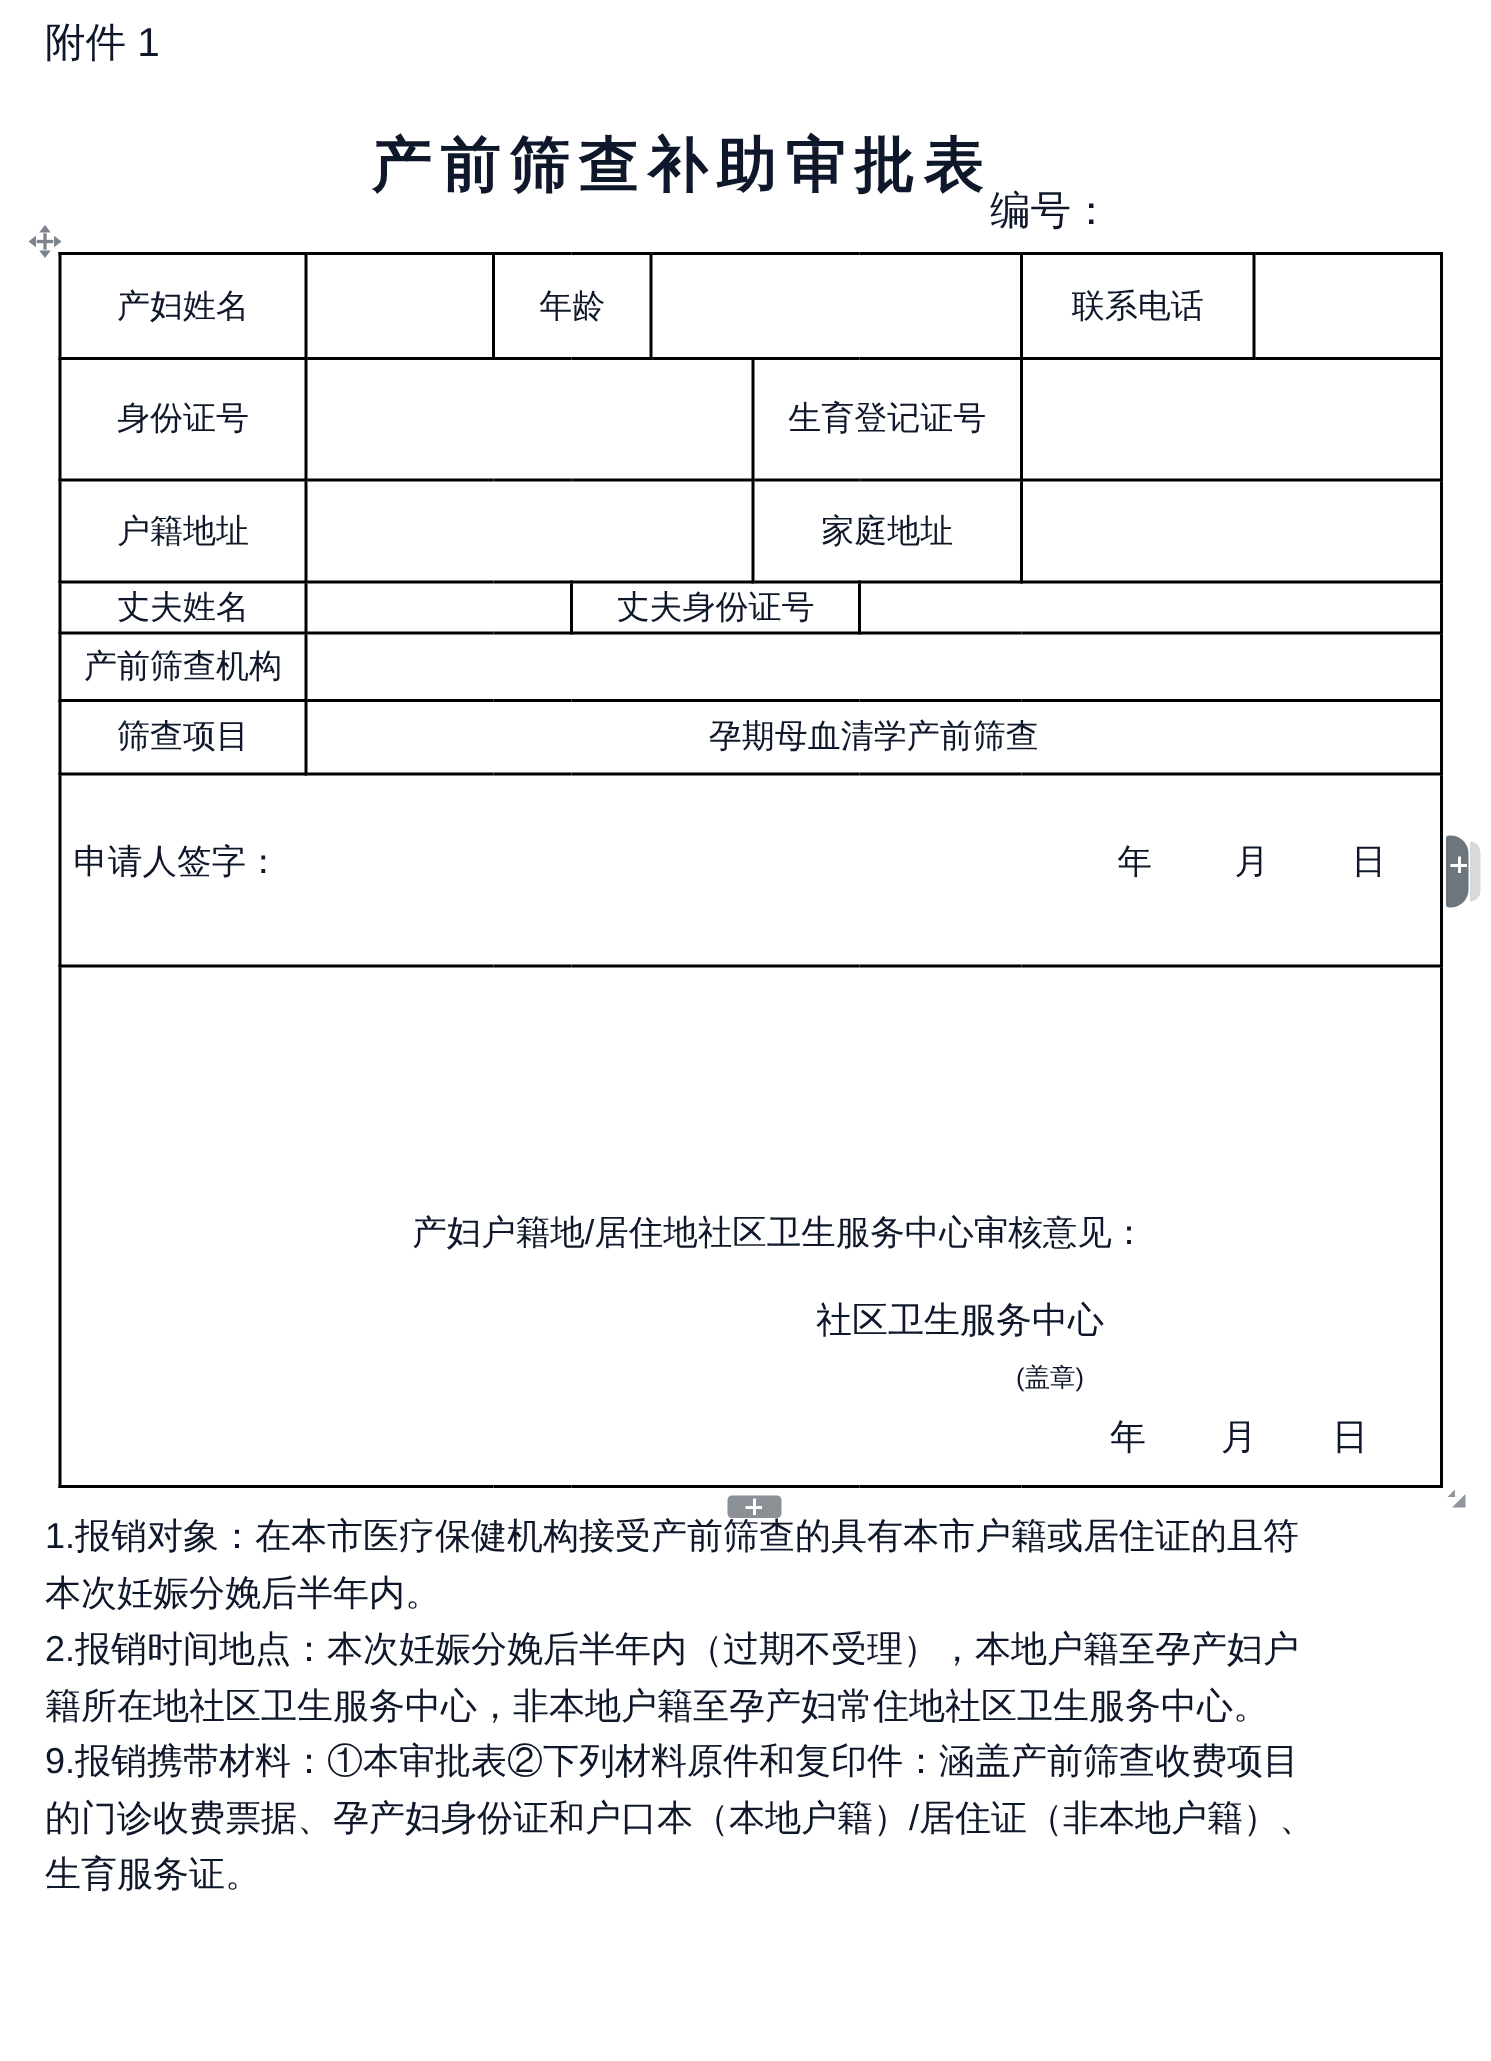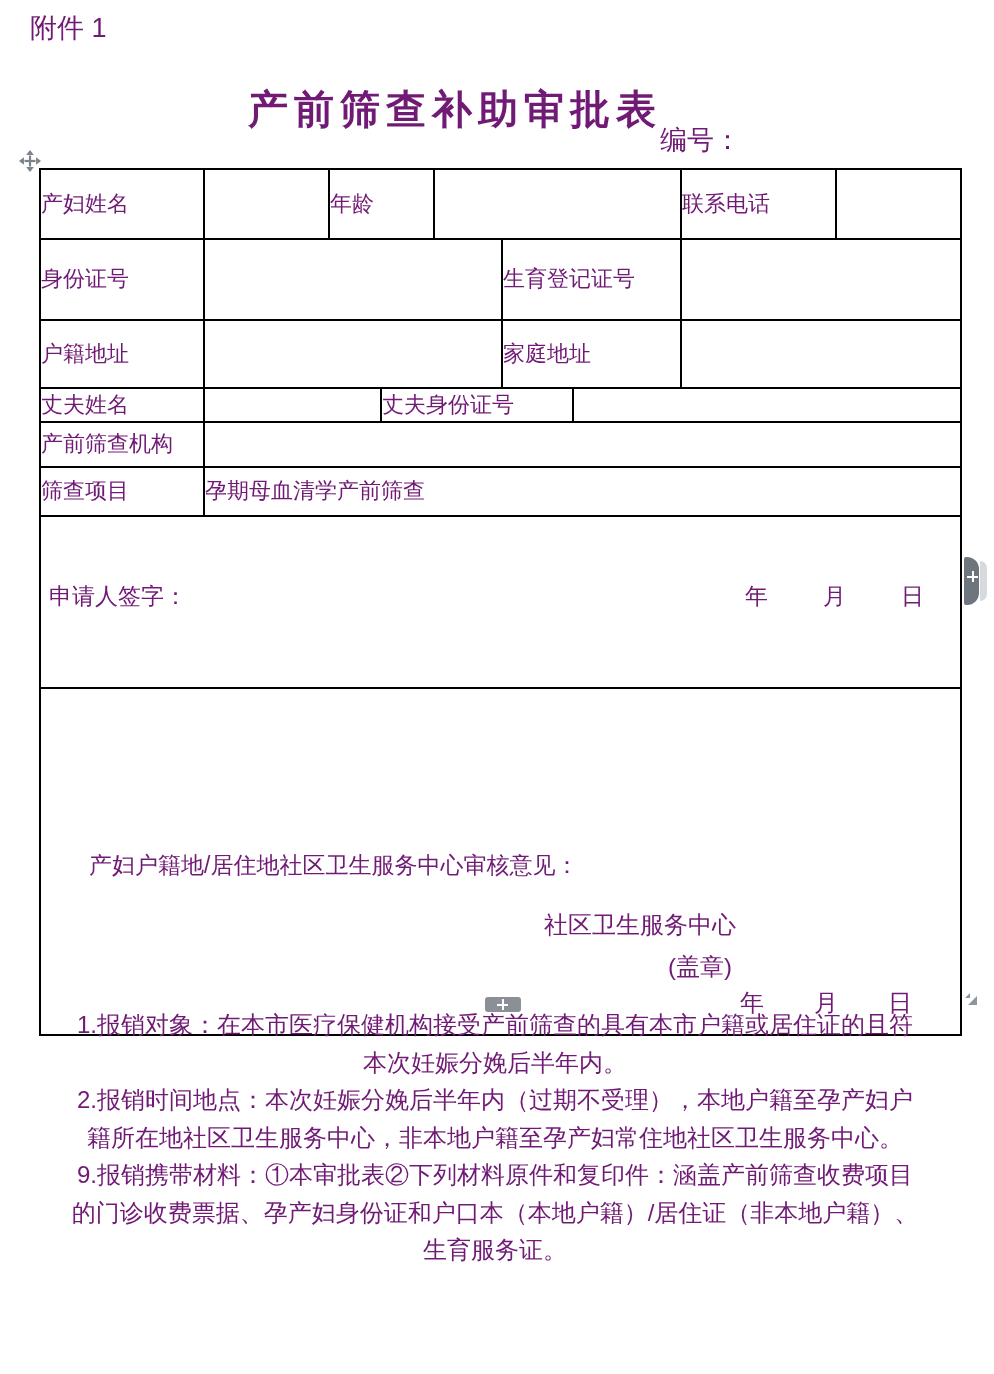--- a/index.html
+++ b/index.html
@@ -1,49 +1,49 @@
 <!DOCTYPE html>
 <html><head>
 <meta charset="utf-8">
 <style>
   html,body{margin:0;padding:0;background:#ffffff;}
   .page{
     position:relative;width:994px;height:1374px;background:#ffffff;
-    font-family:"Liberation Sans",sans-serif;color:#701a75;overflow:hidden;
+    font-family:"Liberation Sans",sans-serif;color:#0f172a;overflow:hidden;
   }
   
   .attachment{position:absolute;left:30px;top:10px;font-size:27px;}
   .doc-title{
     position:absolute;left:0;right:84px;top:52px;text-align:center;
     font-size:40px;font-weight:700;letter-spacing:6px;margin-top:30px;
   }
   .serial{position:absolute;left:660px;top:122px;font-size:27px;}
   
   table.form{
     position:absolute;left:39px;top:168px;width:921px;
     border-collapse:collapse;table-layout:fixed;
   }
   table.form td{
-    border:2px solid #000;padding:0;vertical-align:middle;
+    border:2px solid #000;padding:0;text-align:center;vertical-align:middle;
     font-size:22px;line-height:1.2;
   }
   td.blank{background:#fff;}
   td.sign-cell{vertical-align:bottom;border-bottom-width:3px;}
   .sign-inner{
     display:flex;justify-content:space-between;align-items:flex-end;
     padding:0 36px 10px 8px;font-size:23px;
   }
   .ymd{display:flex;gap:55px;}
   td.review-cell{position:relative;text-align:left;vertical-align:top;border-bottom-width:3px;}
   .review-label{padding:8px 10px 0 8px;font-size:23px;margin-left:40px;}
   .center-name{position:absolute;top:222px;left:599px;transform:translateX(-50%);font-size:24px;white-space:nowrap;}
-  .stamp{position:absolute;top:264px;left:659px;transform:translateX(-50%);font-size:24px;white-space:nowrap;}
+  .stamp{position:absolute;top:264px;left:659px;transform:translateX(-50%);font-size:17px;white-space:nowrap;}
   .review-ymd{position:absolute;top:300px;right:48px;display:flex;gap:50px;font-size:24px;}
   
-  .notes{position:absolute;left:30px;top:1006px;width:930px;font-size:24px;text-align:center;}
+  .notes{position:absolute;left:30px;top:1006px;width:930px;font-size:24px;}
   .notes div{line-height:37.5px;white-space:nowrap;}
   
   .move-handle{position:absolute;left:19px;top:150px;width:22px;height:22px;cursor:move;}
   .scroll-thumb{
     position:absolute;left:964px;top:557px;width:15px;height:48px;
     background:#6d757d;border-radius:2px 12px 12px 2px;
   }
   .scroll-thumb-shadow{
     position:absolute;left:980px;top:561px;width:7px;height:40px;
     background:#d7dadd;border-radius:0 8px 8px 0;
@@ -111,21 +111,21 @@
       <td colspan="3" class="blank"></td>
     </tr>
     <tr style="height:45px">
       <td>产前筛查机构</td>
       <td colspan="8" class="blank"></td>
     </tr>
     <tr style="height:49px">
       <td>筛查项目</td>
       <td colspan="8">孕期母血清学产前筛查</td>
     </tr>
-    <tr style="height:172px">
+    <tr style="height:128px">
       <td colspan="9" class="sign-cell">
         <div class="sign-inner">
           <span>申请人签字：</span>
           <span class="ymd">
             <span>年</span>
             <span>月</span>
             <span>日</span>
           </span>
         </div>
       </td>

